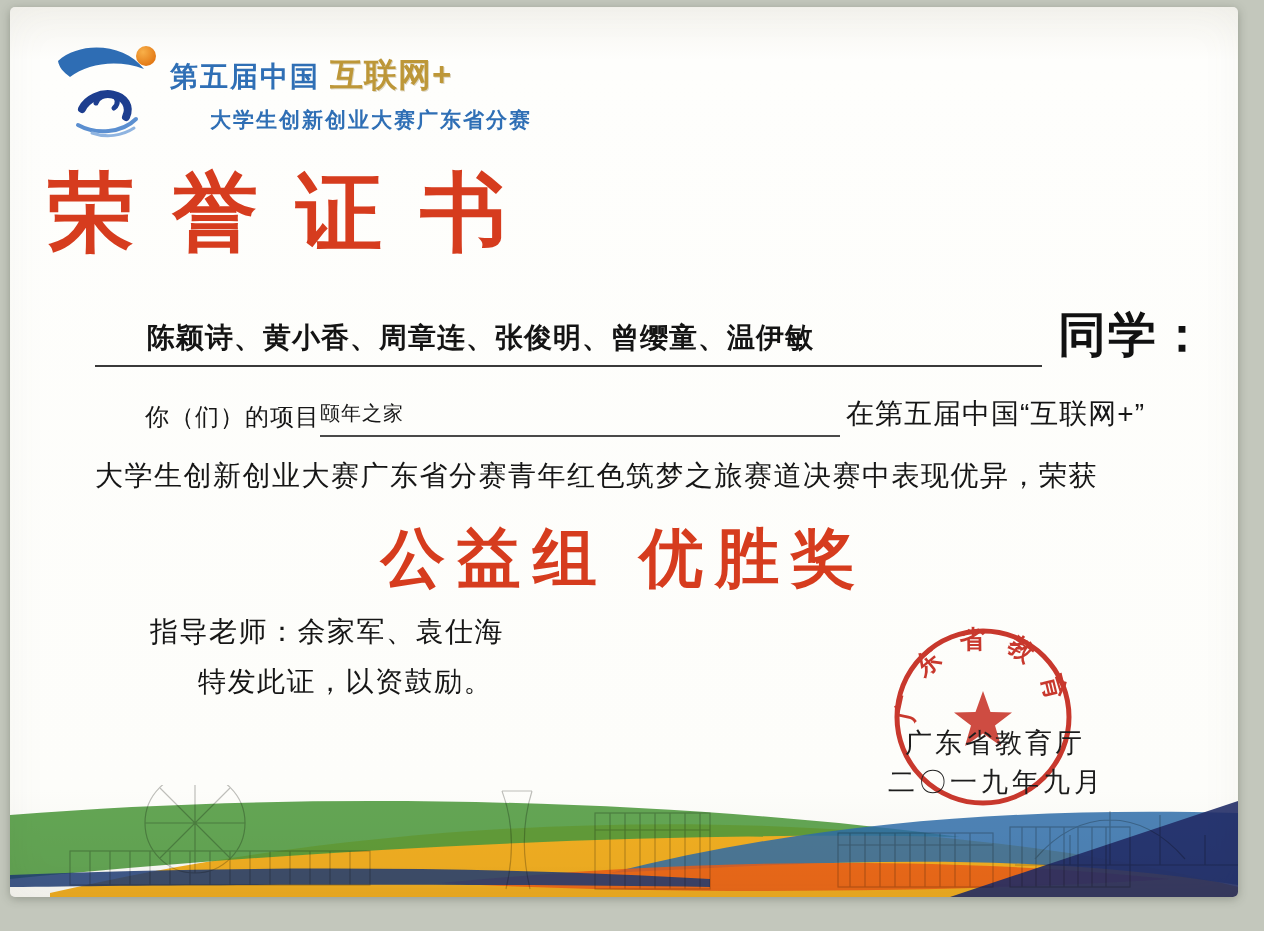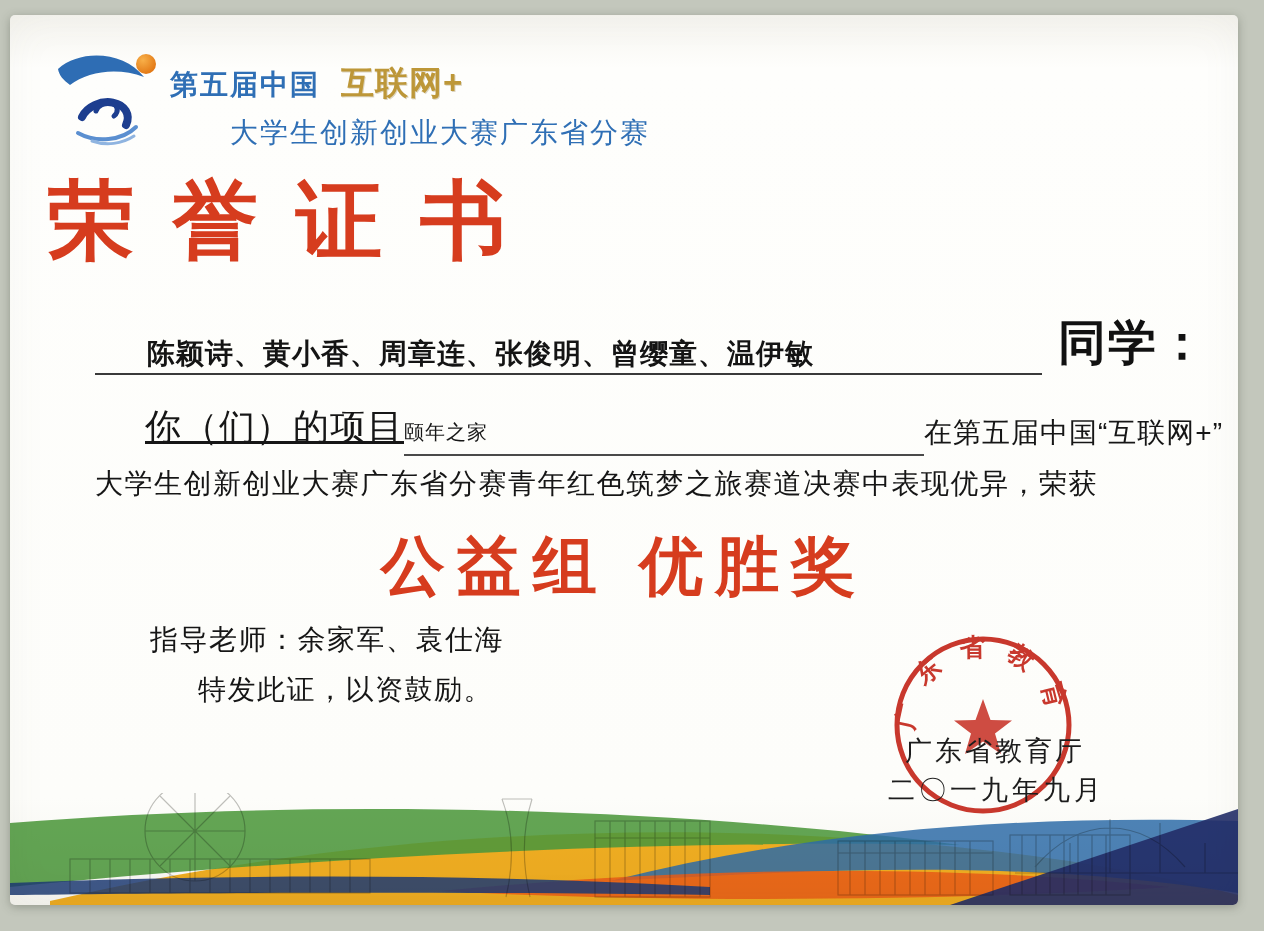--- a/index.html
+++ b/index.html
@@ -4,56 +4,56 @@
 <style>
   html,body{margin:0;padding:0;}
   body{
     width:1264px;height:931px;
     background:#c3c7bc;
     font-family:"Liberation Sans","DejaVu Sans",sans-serif;
     position:relative;overflow:hidden;
   }
   .photo{position:absolute;inset:0;}
   .paper{
-    position:absolute;left:10px;top:15px;width:1228px;height:890px;
+    position:absolute;left:10px;top:7px;width:1228px;height:890px;
     background:linear-gradient(180deg,#f5f4ef 0%,#fefefc 6%,#fdfdfa 88%,#f4f3ee 100%);
     border-radius:5px;
     box-shadow:0 2px 10px rgba(60,65,55,.35), inset 0 0 40px rgba(120,120,110,.06);
     overflow:hidden;
   }
   
   .logo{position:absolute;left:42px;top:28px;width:560px;height:110px;}
   .logo-mark{position:absolute;left:0;top:4px;width:120px;height:100px;}
   .logo-lines{position:absolute;left:118px;top:18px;white-space:nowrap;}
   .logo-line1{display:flex;align-items:baseline;}
   .logo-title-prefix{font-size:28px;font-weight:700;color:#2f6fb5;letter-spacing:2px;}
-  .logo-brand{font-size:33px;font-weight:800;color:#bd9738;margin-left:21px;letter-spacing:1px;
+  .logo-brand{font-size:33px;font-weight:800;color:#bd9738;margin-left:10px;letter-spacing:1px;
     text-shadow:1px 1px 0 rgba(120,90,20,.25);}
-  .logo-subtitle{font-size:28px;font-weight:400;color:#2f6fb5;letter-spacing:2px;margin:8px 0 0 60px;}
+  .logo-subtitle{font-size:21px;font-weight:700;color:#2f6fb5;letter-spacing:2px;margin:8px 0 0 40px;}
   
   .cert-title{
     position:absolute;left:0;right:0;top:148px;
     font-size:86px;font-weight:800;color:#d63c1e;
     letter-spacing:38px;padding-left:38px;white-space:nowrap;
   }
   
   .recipients{position:absolute;left:85px;top:296px;right:30px;display:flex;align-items:flex-end;}
   .names-underline{
-    width:905px;border-bottom:2px solid #3a3a3a;padding:0 0 0 52px;
+    width:905px;border-bottom:2px solid #3a3a3a;padding:0 0 8px 52px;
     font-size:28px;font-weight:700;color:#141414;letter-spacing:1px;white-space:nowrap;
   }
   .salutation{font-size:48px;font-weight:800;color:#111;margin-left:16px;letter-spacing:2px;white-space:nowrap;}
   
   .body-line1{position:absolute;left:135px;top:388px;display:flex;align-items:flex-end;white-space:nowrap;}
-  .body-intro{font-size:36px;color:#161616;letter-spacing:1px;padding-bottom:4px;text-decoration:underline;}
+  .body-intro{font-size:24px;color:#161616;letter-spacing:1px;padding-bottom:4px;}
   .project-underline{
     width:520px;border-bottom:2px solid #4a4a4a;text-align:left;
     font-size:20px;color:#161616;padding-bottom:8px;letter-spacing:1px;
   }
-  .body-contest{font-size:28px;color:#161616;letter-spacing:1px;padding-bottom:4px;}
+  .body-contest{font-size:28px;color:#161616;letter-spacing:1px;padding-bottom:4px;margin-left:6px;}
   .body-line2{
     position:absolute;left:85px;top:450px;font-size:28px;color:#161616;
     letter-spacing:1.5px;white-space:nowrap;
   }
   
   .award{
     position:absolute;left:0;right:0;top:508px;text-align:center;
     font-weight:800;color:#d63c1e;white-space:nowrap;
   }
   .award span{font-size:64px;letter-spacing:12px;}

